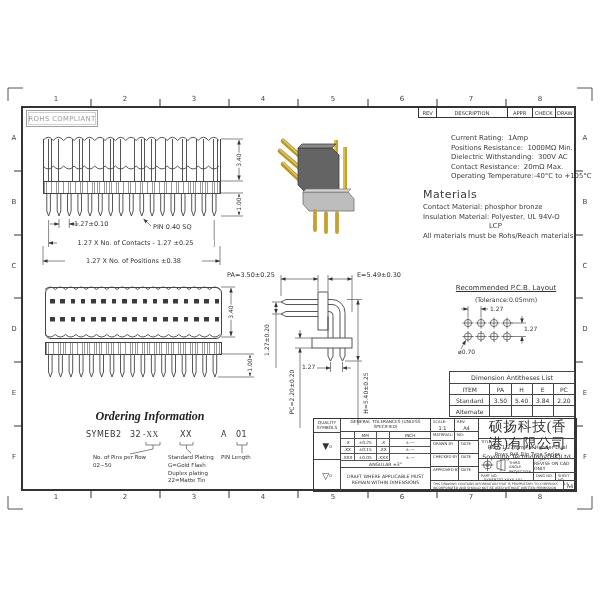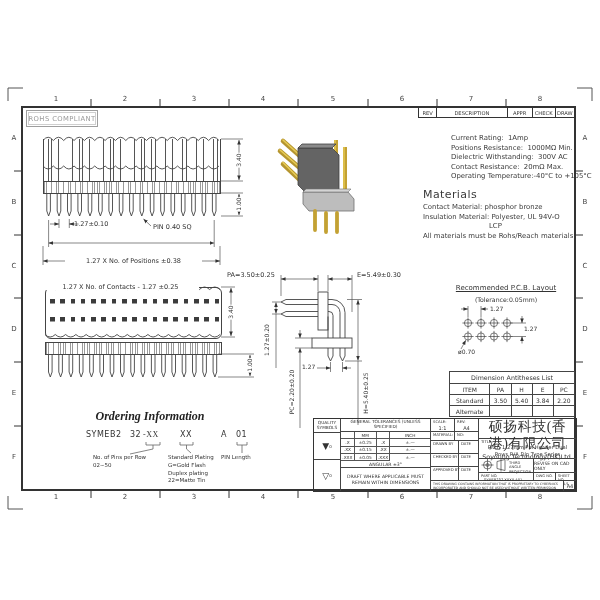--- a/index.html
+++ b/index.html
@@ -287,21 +287,21 @@
       <div class="spec-line">Insulation Material: Polyester, UL 94V-O</div>
       <div class="spec-line" style="padding-left:66px;">LCP</div>
       <div class="spec-line">All materials must be Rohs/Reach materials</div>
     </div>
   </div>
 
   <div class="vt" style="left:239px;top:160px;">3.40</div>
   <div class="vt" style="left:239px;top:204px;">1.00</div>
   <div class="dt" style="left:74px;top:220.5px;">1.27±0.10</div>
   <div class="dt" style="left:153px;top:223.5px;">PIN 0.40 SQ</div>
-  <div class="dt bgw ctr" style="left:42px;top:239.5px;width:153px;margin-top:44px;">1.27 X No. of Contacts - 1.27 ±0.25</div>
+  <div class="dt bgw ctr" style="left:57px;top:239.5px;width:153px;">1.27 X No. of Contacts - 1.27 ±0.25</div>
   <div class="dt bgw ctr" style="left:65px;top:257.5px;width:133px;">1.27 X No. of Positions ±0.38</div>
 
   <div class="vt" style="left:231px;top:312px;">3.40</div>
   <div class="vt" style="left:250px;top:365px;">1.00</div>
 
   <div class="dt" style="left:227px;top:272px;">PA=3.50±0.25</div>
   <div class="dt" style="left:357px;top:272px;">E=5.49±0.30</div>
   <div class="vt" style="left:267px;top:340px;background:none;">1.27±0.20</div>
   <div class="vt" style="left:292px;top:392px;background:none;">PC=2.20±0.20</div>
   <div class="vt" style="left:366px;top:393px;background:none;">H=5.40±0.25</div>

